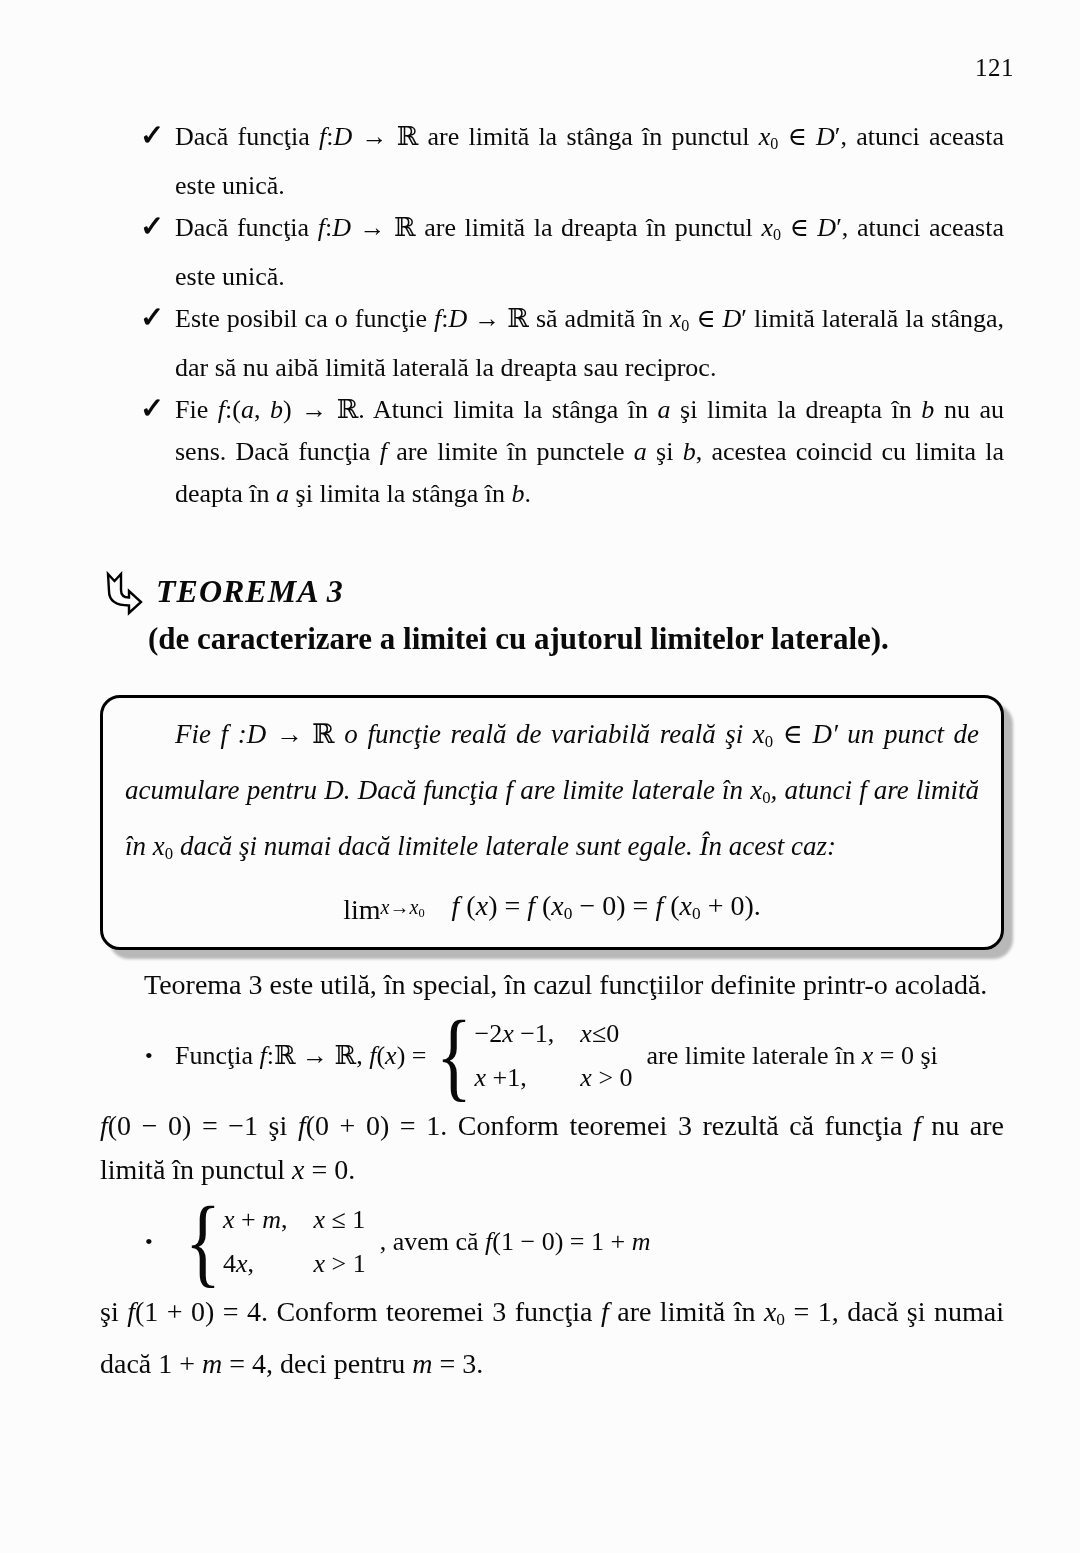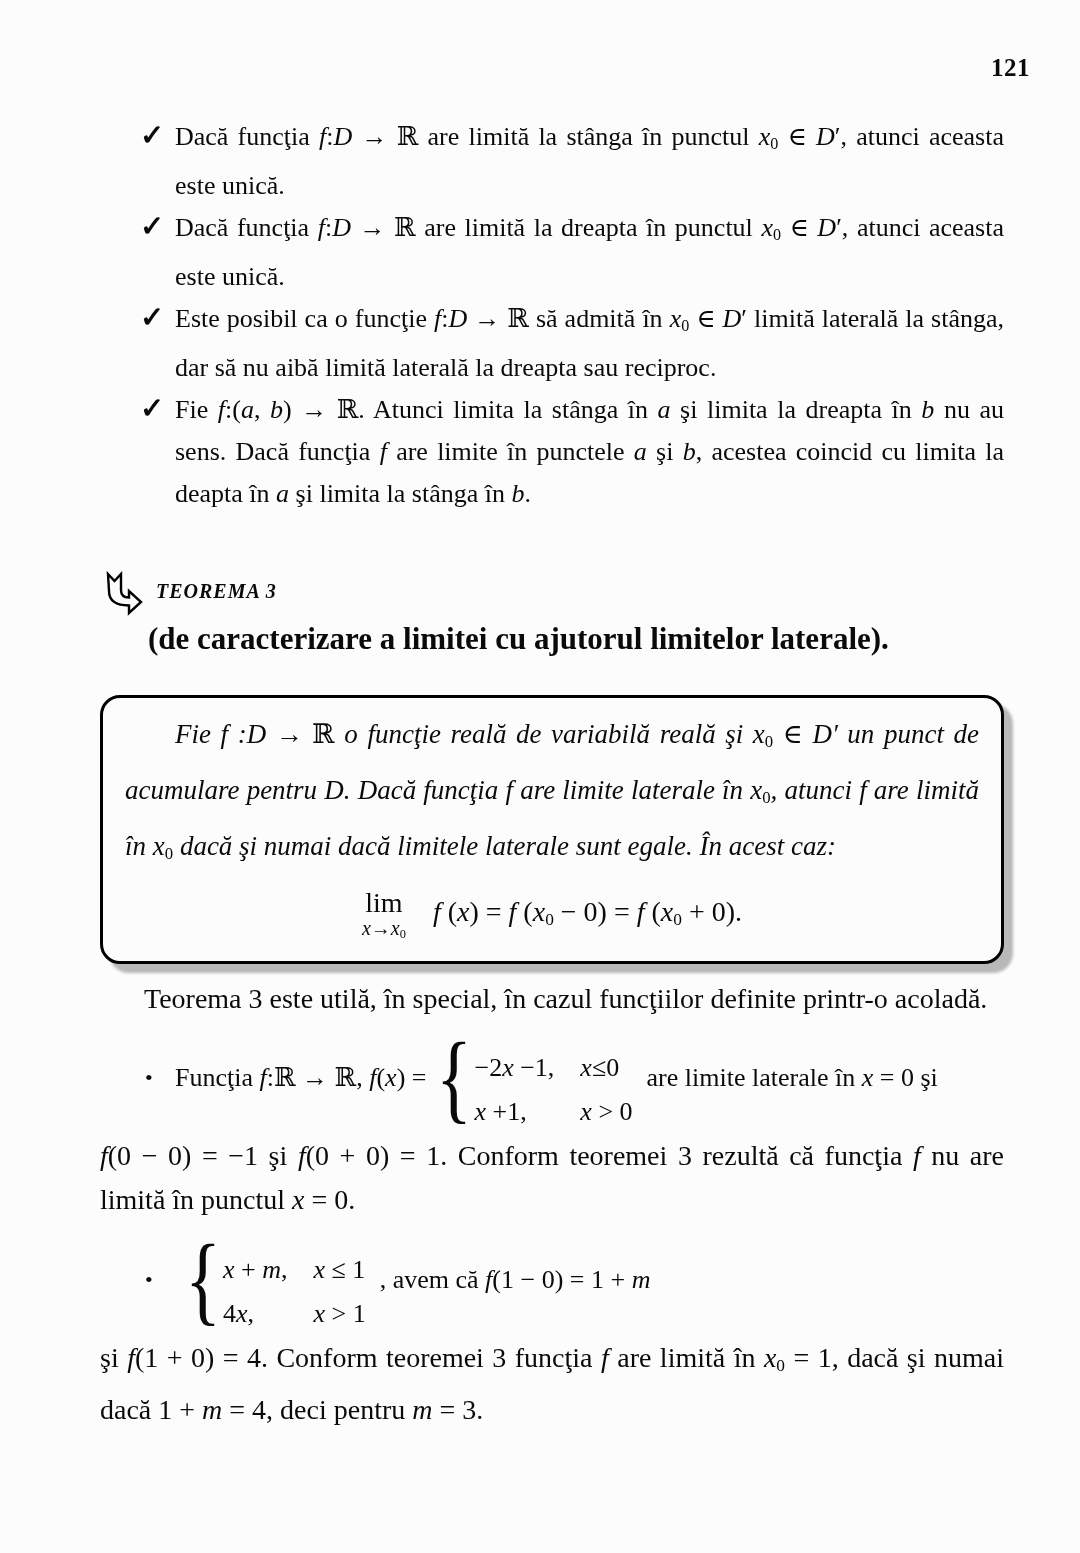--- a/index.html
+++ b/index.html
@@ -6,22 +6,22 @@
   .page{
     position:relative;
     width:1080px;height:1553px;
     background:#fcfcfc;
     color:#0a0a0a;
     font-family:"Liberation Serif","DejaVu Serif",serif;
     overflow:hidden;
     margin:0 auto;
   }
   .pagenum{
-    position:absolute;top:54px;right:50px;
-    font-size:25px;font-weight:700;letter-spacing:0.5px;
+    position:absolute;top:54px;right:66px;
+    font-size:25px;font-weight:400;letter-spacing:0.5px;
   }
   .content{padding:116px 76px 0 100px;}
 
   
   .seg-i{font-style:italic;}
   .seg-rm{font-style:normal;}
   .seg-sub{font-size:0.62em;font-style:normal;vertical-align:-0.25em;}
 
   
   .check-list{margin:0;padding:0;list-style:none;}
@@ -34,21 +34,21 @@
   .check-item .mark{
     position:absolute;left:40px;top:-2px;
     font-weight:700;font-size:29px;
   }
 
   
   .heading{margin-top:54px;display:flex;align-items:flex-start;}
   .heading .icon{width:44px;height:46px;flex:0 0 44px;margin-top:2px;}
   .heading .icon svg{width:44px;height:46px;display:block;}
   .title{
-    font-size:20px;font-weight:700;font-style:italic;
+    font-size:32px;font-weight:700;font-style:italic;
     letter-spacing:1px;margin-left:12px;line-height:44px;
   }
   .subtitle{
     margin:4px 0 0 48px;
     font-size:31px;font-weight:700;line-height:36px;
   }
 
   
   .theorem-box{
     margin-top:38px;
@@ -59,21 +59,21 @@
     font-style:italic;
     font-size:27px;line-height:49px;
     text-align:justify;
     background:#fcfcfc;
   }
   .theorem-box .body{text-indent:50px;}
   .formula{
     display:flex;justify-content:center;align-items:center;
     font-style:normal;font-size:28px;margin-top:10px;line-height:34px;
   }
-  .lim-stack{display:inline-flex;flex-direction:column;align-items:center;margin-right:27px;}
+  .lim-stack{display:inline-flex;flex-direction:row;align-items:center;margin-right:27px;}
   .lim-label{line-height:28px;}
   .lim-under{font-size:20px;line-height:22px;}
 
   
   .para{
     margin:0;font-size:28px;line-height:44px;text-align:justify;
   }
   .intro{margin-top:14px;text-indent:44px;line-height:42px;}
   .p-after{margin-top:2px;}
 
@@ -86,21 +86,21 @@
   .example .dot{width:30px;flex:0 0 30px;font-size:22px;}
   .ex-lead{white-space:nowrap;}
   .piecewise{display:inline-flex;align-items:center;margin:0 4px;}
   .brace{
     font-size:100px;font-weight:400;line-height:92px;
     transform:scaleX(0.75);transform-origin:center;
     margin-right:-4px;
   }
   .cases{
     display:grid;grid-template-columns:max-content max-content;
-    column-gap:26px;row-gap:4px;align-items:center;margin-top:24px;
+    column-gap:26px;row-gap:4px;align-items:center;
   }
   .ex-tail{margin-left:10px;}
 </style>
 </head>
 <body>
 
 <div class="page">
   <div class="pagenum">121</div>
 
   <div class="content">

